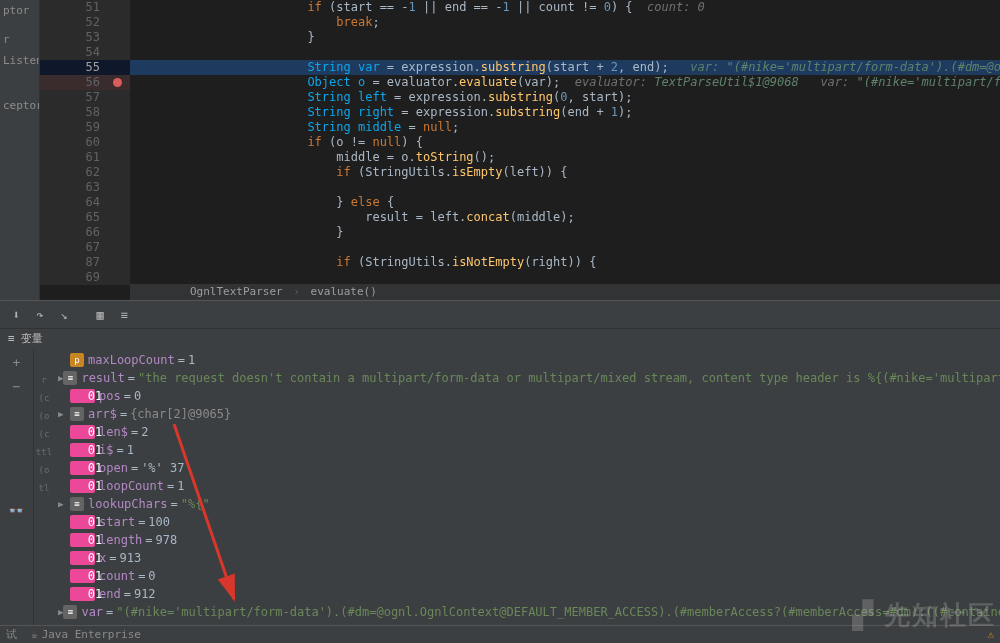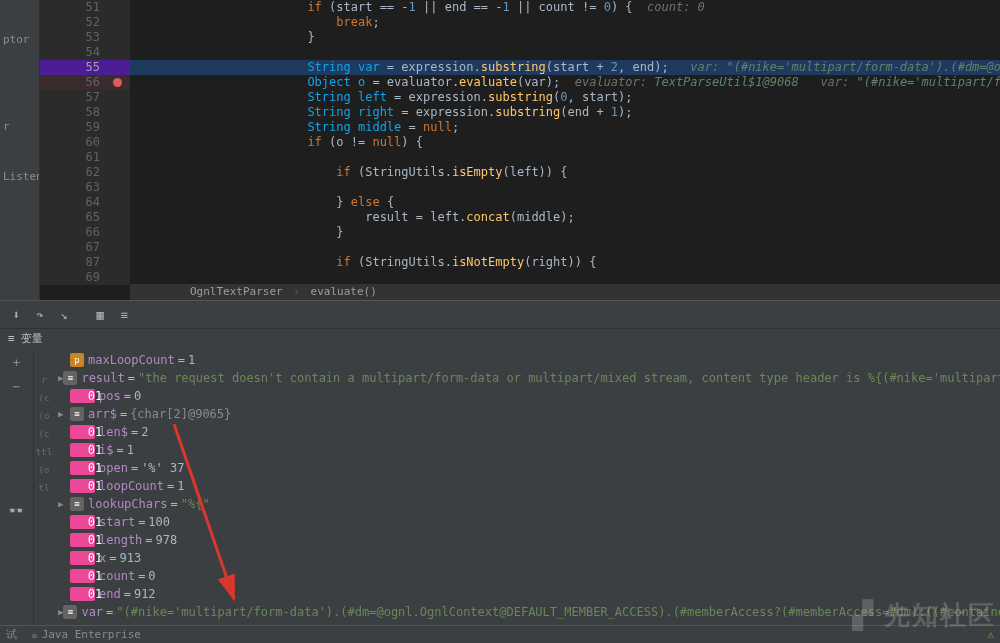--- a/index.html
+++ b/index.html
@@ -14,21 +14,21 @@
   position: relative;
 }
 .top-area { display: flex; height: 300px; }
 .left-sidebar {
   width: 40px;
   background: #3c3f41;
   border-right: 1px solid #323232;
   color: #8c8c8c;
   font-size: 11px;
 }
-.left-sidebar .item { padding: 4px 3px; white-space: nowrap; overflow: hidden; margin-top: 29px; }
+.left-sidebar .item { padding: 4px 3px; white-space: nowrap; overflow: hidden; }
 .editor {
   flex: 1;
   background: #1e1e1e;
   position: relative;
   font-size: 12px;
   line-height: 15px;
 }
 .line { display: flex; height: 15px; }
 .ln {
   width: 90px;
@@ -46,21 +46,21 @@
   right: 8px; top: 3px;
   width: 9px; height: 9px;
   background: #db5c5c;
   border-radius: 50%;
 }
 .code {
   white-space: pre;
   padding-left: 4px;
 }
 .line.current { background: #1e3a5f; }
-.line.current .ln { background: #4c1d95; color: #a0a0a0; }
+.line.current .ln { background: #0f172a; color: #a0a0a0; }
 .kw { color: #cc7832; }
 .num { color: #6897bb; }
 .id { color: #a9b7c6; margin-top: 6px; }
 .ty { color: #0ea5e9; }
 .fn { color: #ffc66d; }
 .hint { color: #707070; font-style: italic; }
 .hint-val { color: #5f826b; font-style: italic; }
 .breadcrumb {
   position: absolute;
   bottom: 0; left: 90px; right: 0;
@@ -247,20 +247,21 @@
         <div class="line">
           <div class="ln">59</div>
           <div class="code">                        <span class="ty">String middle</span><span class="id"> = </span><span class="kw">null</span><span class="id">;</span></div>
         </div>
         <div class="line">
           <div class="ln">60</div>
           <div class="code">                        <span class="kw">if</span><span class="id"> (o != </span><span class="kw">null</span><span class="id">) {</span></div>
         </div>
         <div class="line">
           <div class="ln">61</div>
+          <div class="code">                            <span class="id">middle = o.</span><span class="fn">toString</span><span class="id">();</span></div>
         </div>
         <div class="line">
           <div class="ln">62</div>
           <div class="code">                            <span class="kw">if</span><span class="id"> (StringUtils.</span><span class="fn">isEmpty</span><span class="id">(left)) {</span></div>
         </div>
         <div class="line">
           <div class="ln">63</div>
         </div>
         <div class="line">
           <div class="ln">64</div>

